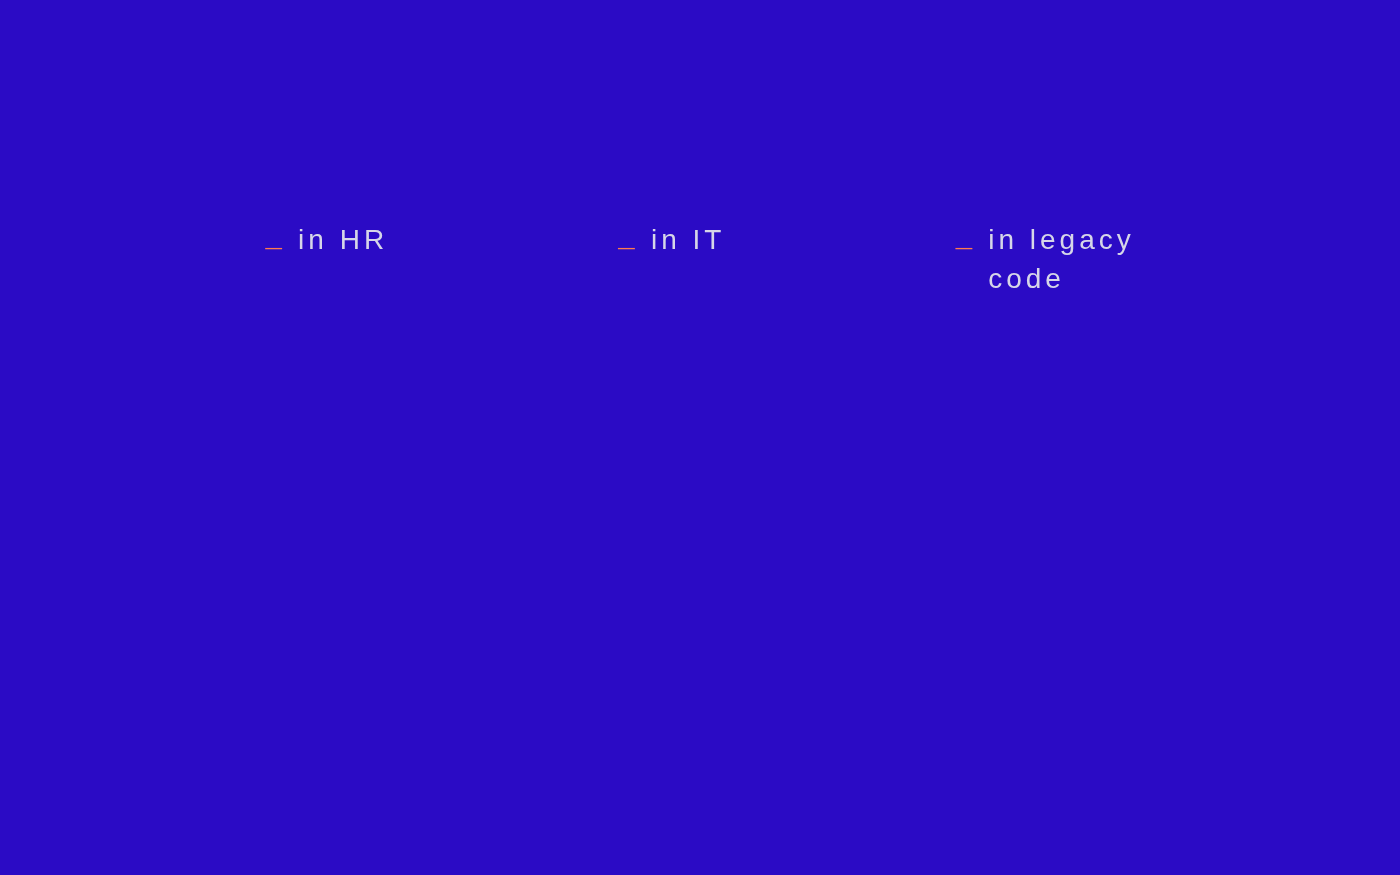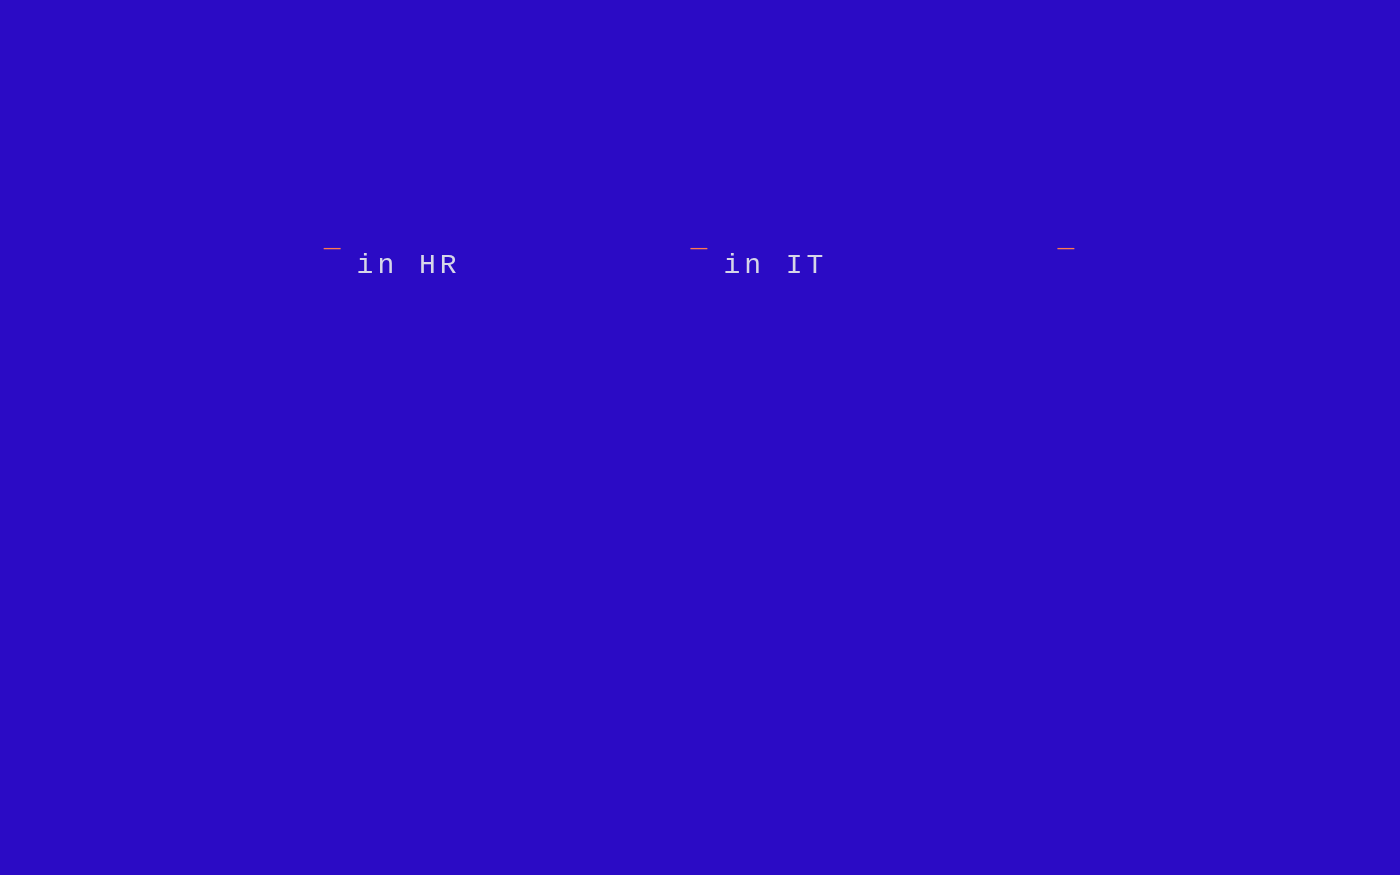--- a/index.html
+++ b/index.html
@@ -37,34 +37,35 @@
       letter-spacing: 2px;
       font-family: 'Courier New', monospace;
       margin-top: 2px;
     }
     .item-text {
       color: #d6d6e8;
       font-size: 28px;
       font-weight: 500;
       line-height: 1.4;
       letter-spacing: 4px;
-      font-family: Liberation Mono, monospace;
+      font-family: Liberation Sans, sans-serif;
       white-space: pre-line;
       max-width: 180px;
-      margin-top: 26px;
     }
   </style>
 </head>
 <body>
 
 <div class="items-row">
   <div class="item">
     <span class="underscore">_</span>
     <span class="item-text">in HR</span>
   </div>
   <div class="item">
     <span class="underscore">_</span>
     <span class="item-text">in IT</span>
   </div>
   <div class="item">
     <span class="underscore">_</span>
+    <span class="item-text">in legacy
+code</span>
   </div>
 </div>
 
 </body></html>

